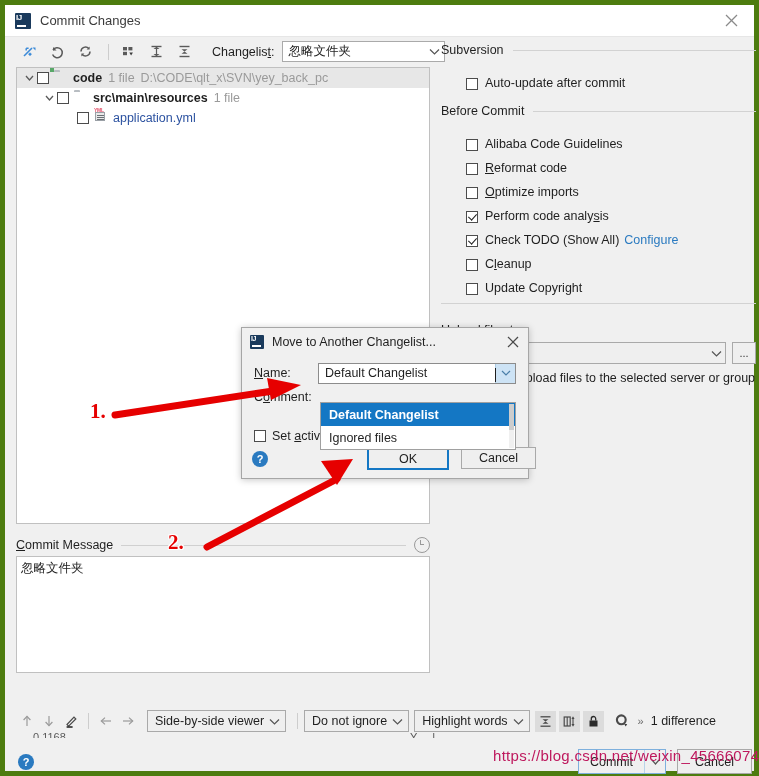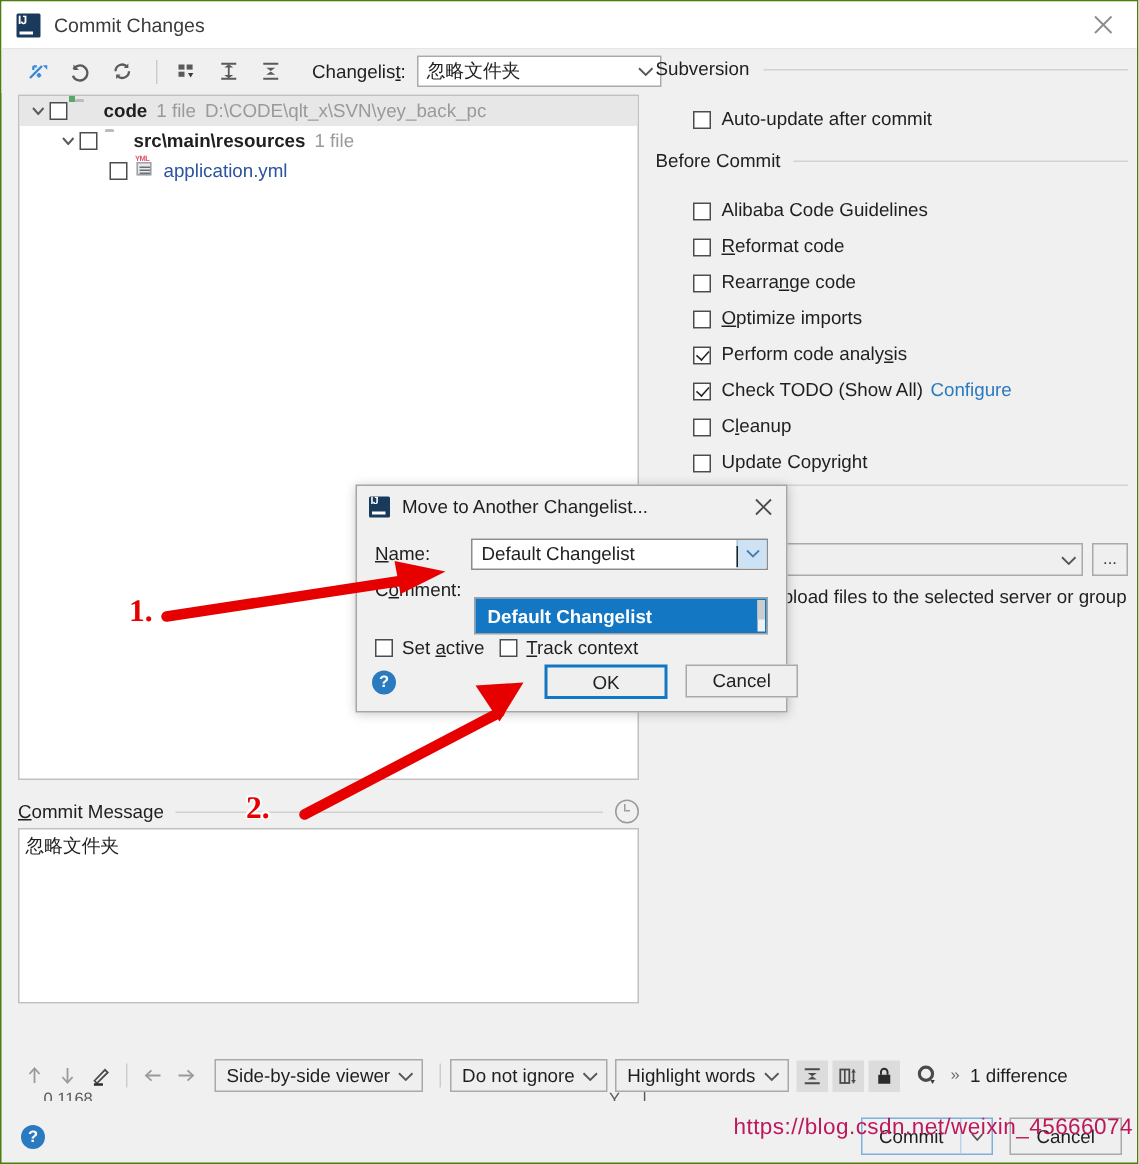--- a/index.html
+++ b/index.html
@@ -4,21 +4,21 @@
 <style>
   html,body{margin:0;padding:0;}
   body{
     width:759px;height:776px;overflow:hidden;
     background:#f0f0f0;
     font-family:"Liberation Sans","DejaVu Sans",sans-serif;
     font-size:12px;color:#1f1f1f;
     -webkit-font-smoothing:antialiased;
     position:relative;
   }
-  .win{position:absolute;inset:0;background:#f0f0f0;border:1px solid #4d7c0f;box-sizing:border-box;}
+  .win{position:absolute;inset:0;background:#f0f0f0;border:5px solid #4d7c0f;box-sizing:border-box;}
 
   
   .titlebar{height:31px;background:#ffffff;display:flex;align-items:center;border-bottom:1px solid #e6e6e6;}
   .tb-icon{width:16px;height:16px;margin-left:10px;margin-right:9px;flex:none;position:relative;}
   .ij-logo{width:16px;height:16px;background:#1a3a5c;border-radius:1px;position:relative;overflow:hidden;}
   .ij-logo:before{content:"IJ";position:absolute;left:1px;top:0px;color:#fff;font-size:8px;font-family:"Liberation Sans",sans-serif;font-weight:bold;letter-spacing:-0.5px;}
   .ij-logo:after{content:"";position:absolute;left:2px;bottom:2px;width:9px;height:2px;background:#fff;}
   .tb-title{font-size:13px;color:#3b3b3b;flex:1;}
   .tb-close{width:45px;height:30px;display:flex;align-items:center;justify-content:center;color:#8a8a8a;font-size:14px;}
   .tb-close svg{display:block;}
@@ -373,24 +373,20 @@
     <div class="opt">
       <span class="cb"></span>
       <span>Alibaba Code Guidelines</span>
     </div>
     <div class="opt">
       <span class="cb"></span>
       <span><u>R</u>eformat code</span>
     </div>
     <div class="opt">
       <span class="cb"></span>
-      <span>Rearra<u>n</u>ge code</span>
-    </div>
-    <div class="opt">
-      <span class="cb"></span>
       <span><u>O</u>ptimize imports</span>
     </div>
     <div class="opt">
       <span class="cb checked"></span>
       <span>Perform code analy<u>s</u>is</span>
     </div>
     <div class="opt">
       <span class="cb checked"></span>
       <span>Check TODO (Show All)</span>
       <span class="cfg-link">Configure</span>
@@ -461,20 +457,21 @@
               </svg>
           </div>
         </div>
       </div>
       <div class="frow">
         <div class="flabel">C<u>o</u>mment:</div>
       </div>
 
       <div class="dd">
         <div class="item hl">Default Changelist</div>
+        <div class="item">Ignored files</div>
         <div class="dd-scroll">
             <i></i>
           </div>
       </div>
     </div>
 
     <div class="m-checks" style="position:absolute;left:0;top:92px;">
       <span class="cb"></span>
       <span>Set <u>a</u>ctive</span>
       <span class="sp"></span>

